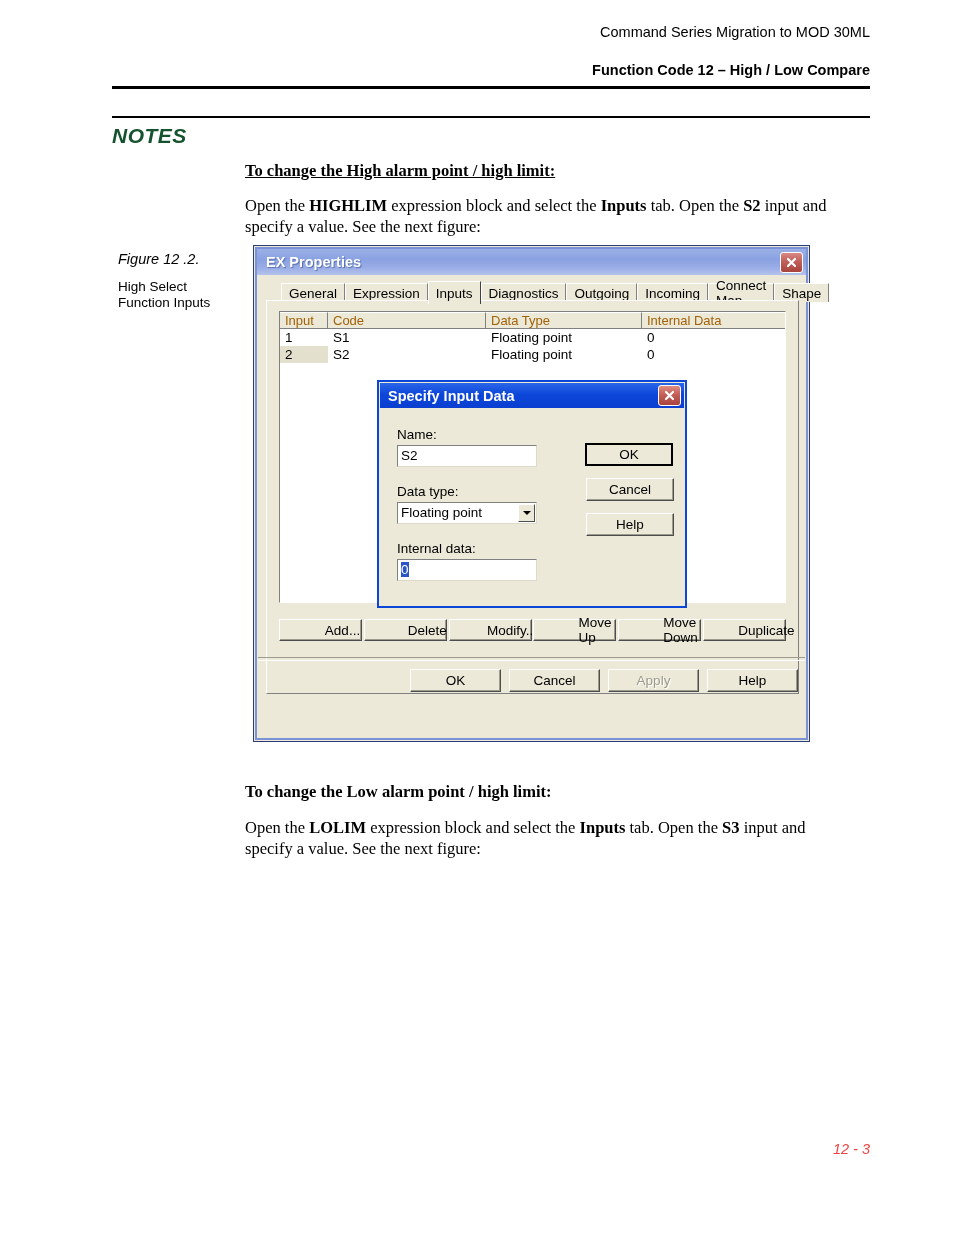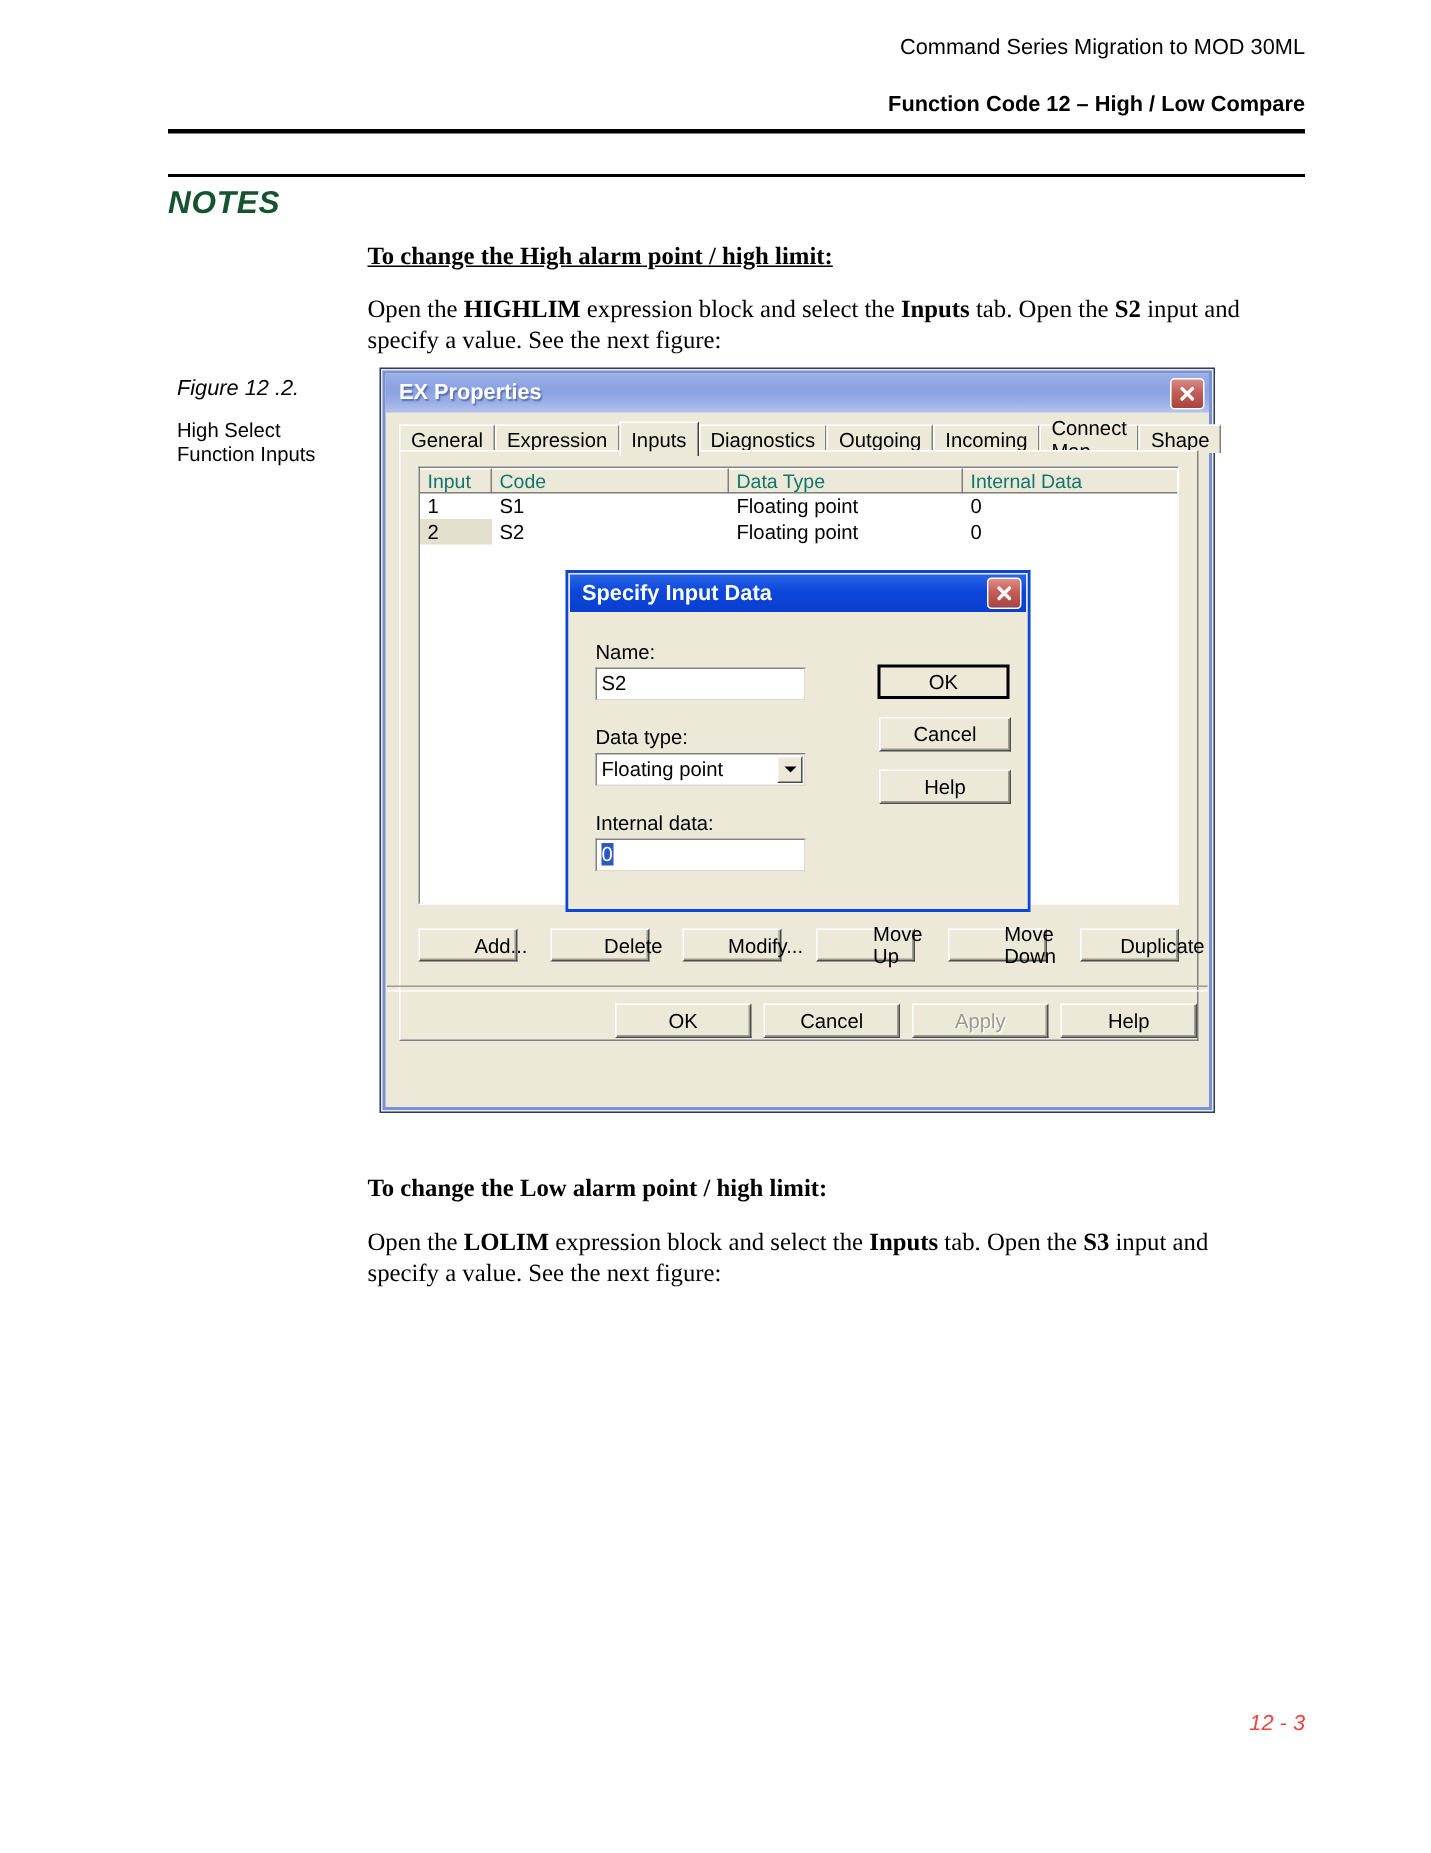--- a/index.html
+++ b/index.html
@@ -92,21 +92,21 @@
     background:linear-gradient(180deg,#d98a86 0%,#c05f59 45%,#a8433d 100%);
     border:1px solid #ffffff; border-radius:3px;
     display:flex; align-items:center; justify-content:center;
     color:#fff; font-size:14px; font-weight:bold; line-height:1;
     cursor:pointer;
   }
   .close-btn svg { display:block; }
 
   
   .tabstrip {
-    position:absolute; left:9px; top:31px; right:7px; height:22px;
+    position:absolute; left:24px; top:31px; right:7px; height:22px;
     display:flex; align-items:flex-end;
   }
   .tab {
     height:19px; padding:0 7px;
     background:#ece9d8;
     border-left:1px solid #ffffff;
     border-top:1px solid #ffffff;
     border-right:1px solid #808080;
     border-bottom:none;
     font-size:13.5px; color:#000;
@@ -140,21 +140,21 @@
     background:#ffffff;
     border-top:1px solid #808080;
     border-left:1px solid #808080;
     border-right:1px solid #ffffff;
     border-bottom:1px solid #ffffff;
     box-sizing:border-box;
     overflow:hidden;
   }
   .lv-head { display:flex; height:17px; background:#ece9d8; }
   .lv-head div {
-    font-size:13px; color:#0f766e; padding-left:5px; line-height:16px;
+    font-size:13px; color:#a16207; padding-left:5px; line-height:16px;
     border-right:1px solid #808080;
     border-bottom:1px solid #808080;
     border-top:1px solid #ffffff;
     box-sizing:border-box; overflow:hidden; white-space:nowrap;
     cursor:pointer;
   }
   .c1 { width:48px; } .c2 { width:158px; } .c3 { width:156px; } .c4 { flex:1; border-right:none !important; }
   .lv-row { display:flex; height:17px; }
   .lv-row div {
     font-size:13.5px; color:#000; padding-left:5px; line-height:17px;
@@ -171,21 +171,21 @@
     height:22px; background:#ece9d8;
     border-top:1px solid #ffffff;
     border-left:1px solid #ffffff;
     border-right:1px solid #4d4d4d;
     border-bottom:1px solid #4d4d4d;
     box-shadow:inset -1px -1px 0 #9d9b8d;
     font-size:13.5px; color:#000;
     display:flex; align-items:center; justify-content:center;
     box-sizing:border-box; cursor:pointer;
   }
-  .btnrow .btn { width:66px;padding-left:44px; }
+  .btnrow .btn { width:83px;padding-left:44px; }
 
   .sep {
     position:absolute; left:1px; right:1px; top:408px; height:2px;
     border-top:1px solid #9d9b8d; border-bottom:1px solid #ffffff;
   }
   .footrow {
     position:absolute; right:8px; top:420px;
     display:flex; gap:8px;
   }
   .footrow .btn { width:91px; height:23px; }

